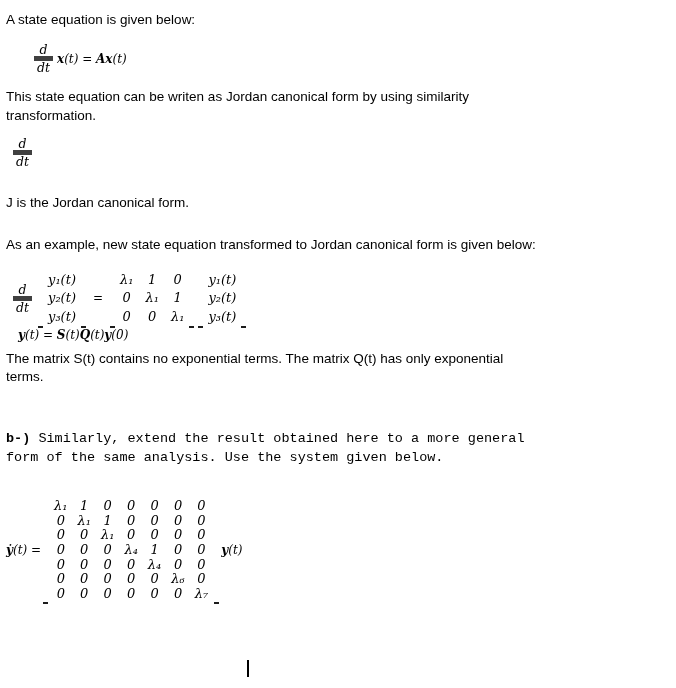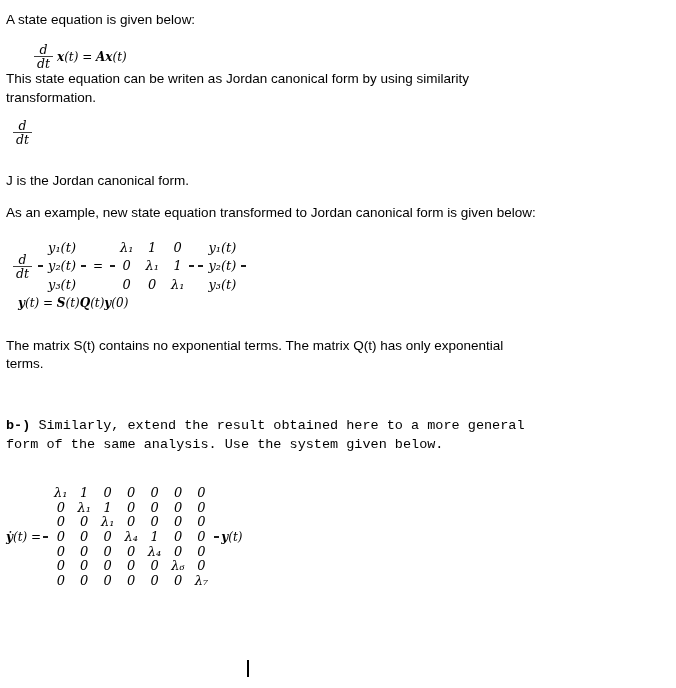--- a/index.html
+++ b/index.html
@@ -13,46 +13,46 @@
   .para { line-height:1.35; }
   .bold { font-weight:bold; }
 
   
   .math, .eq-sign { font-family:"DejaVu Serif", serif; font-style:italic; font-size:12px; }
   .equation { display:flex; align-items:center; }
 
   .frac { display:inline-flex; flex-direction:column; align-items:center;
           margin-right:4px; font-family:"DejaVu Serif", serif; font-style:italic; font-size:12.5px; }
   .frac .num { line-height:1.05; padding:0 3px; }
-  .frac .den { line-height:1.05; padding:0 3px; border-top:1px solid #404040; }
+  .frac .den { line-height:1.05; padding:0 3px; border-top:5px solid #404040; }
 
-  .mtx { display:inline-flex; align-items:center; margin:0 2px; }
+  .mtx { display:inline-flex; align-items:flex-end; margin:0 2px; }
   .mtx .br { width:5px; }
   .mtx .br.l { border-left:1.3px solid #1c1c1c; border-top:1.3px solid #1c1c1c; border-bottom:1.3px solid #1c1c1c; }
   .mtx .br.r { border-right:1.3px solid #1c1c1c; border-top:1.3px solid #1c1c1c; border-bottom:1.3px solid #1c1c1c; }
   .mtx .cells { display:grid; align-content:center; padding:2px 5px; column-gap:12px; }
   .mtx .cells span { text-align:center; line-height:1.42; font-family:"DejaVu Serif", serif; font-style:italic; font-size:13px; }
 
   .mtx.big .cells { column-gap:10px; padding:2px 6px; }
   .mtx.big .cells span { line-height:1.13; font-size:13px; }
 
   .eq-sign { padding:0 5px; }
 
   
   .p1  { margin-top:6px; }
   .eq1 { margin-top:14px; margin-left:28px; }
   .p2  { margin-top:24px; }
-  .p3  { }
+  .p3  { margin-top:14px; }
   .eq2 { margin-top:12px; margin-left:7px; }
   .p4  { margin-top:26px; }
-  .p5  { margin-top:14px; }
+  .p5  { margin-top:24px; }
   .eq3 { margin-top:14px; margin-left:7px; }
   .p6  { margin-top:20px; }
   .eq4 { margin-left:12px; }
-  .p7  { margin-top:27px; }
+  .p7  { margin-top:8px; }
   .p8  { margin-top:44px; max-width:660px;font-family:Liberation Mono, monospace; }
   .eq5 { margin-top:30px; }
 
   .caret { position:absolute; left:247px; top:660px; width:1.5px; height:17px; background:#000; }
 </style>
 </head>
 <body>
 
 <div class="doc">
 

